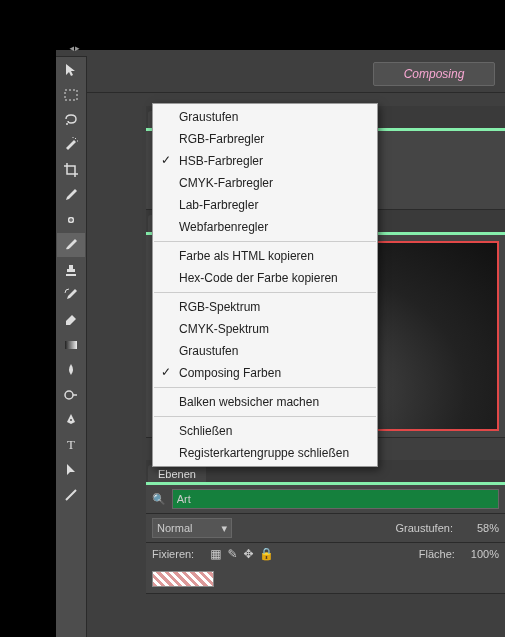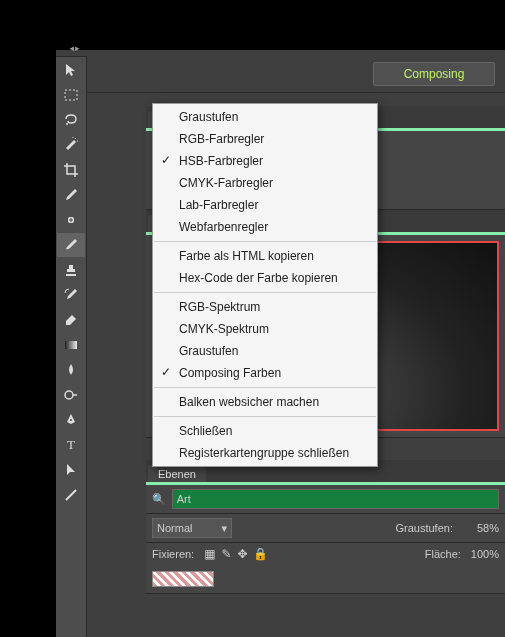--- a/index.html
+++ b/index.html
@@ -32,22 +32,23 @@
   position: absolute;
   right: 10px;
   top: 12px;
   width: 120px;
   height: 22px;
   background: #505050;
   border: 1px solid #666;
   border-radius: 2px;
   text-align: center;
   line-height: 22px;
-  color: #bef264;
+  color: #f9a8d4;
   font-size: 12px;
+  font-style: italic;
 }
 .collapse-arrows {
   position: absolute;
   left: 60px;
   top: 43px;
   width: 30px;
   height: 12px;
   font-size: 9px;
   color: #999;
   text-align: center;
@@ -167,21 +168,21 @@
 }
 .dropdown {
   height: 18px; width: 70px;
   background: #555; border: 1px solid #666;
   color: #ccc; font-size: 11px;
   display: flex; align-items: center;
   padding: 0 4px; justify-content: space-between;
 }
 .layers-row3 {
   display: flex; align-items: center;
-  padding: 4px 6px; gap: 10px;
+  padding: 4px 6px; gap: 16px;
   font-size: 11px;
   color: #ccc;
 }
 .lock-icons { display:flex; gap:6px; font-size:12px; color:#ccc;}
 .layers-strip {
   margin: 6px;
   height: 14px;
   width: 60px;
   background: repeating-linear-gradient(45deg,#d99,#d99 3px,#fff 3px,#fff 6px);
   border: 1px solid #888;

